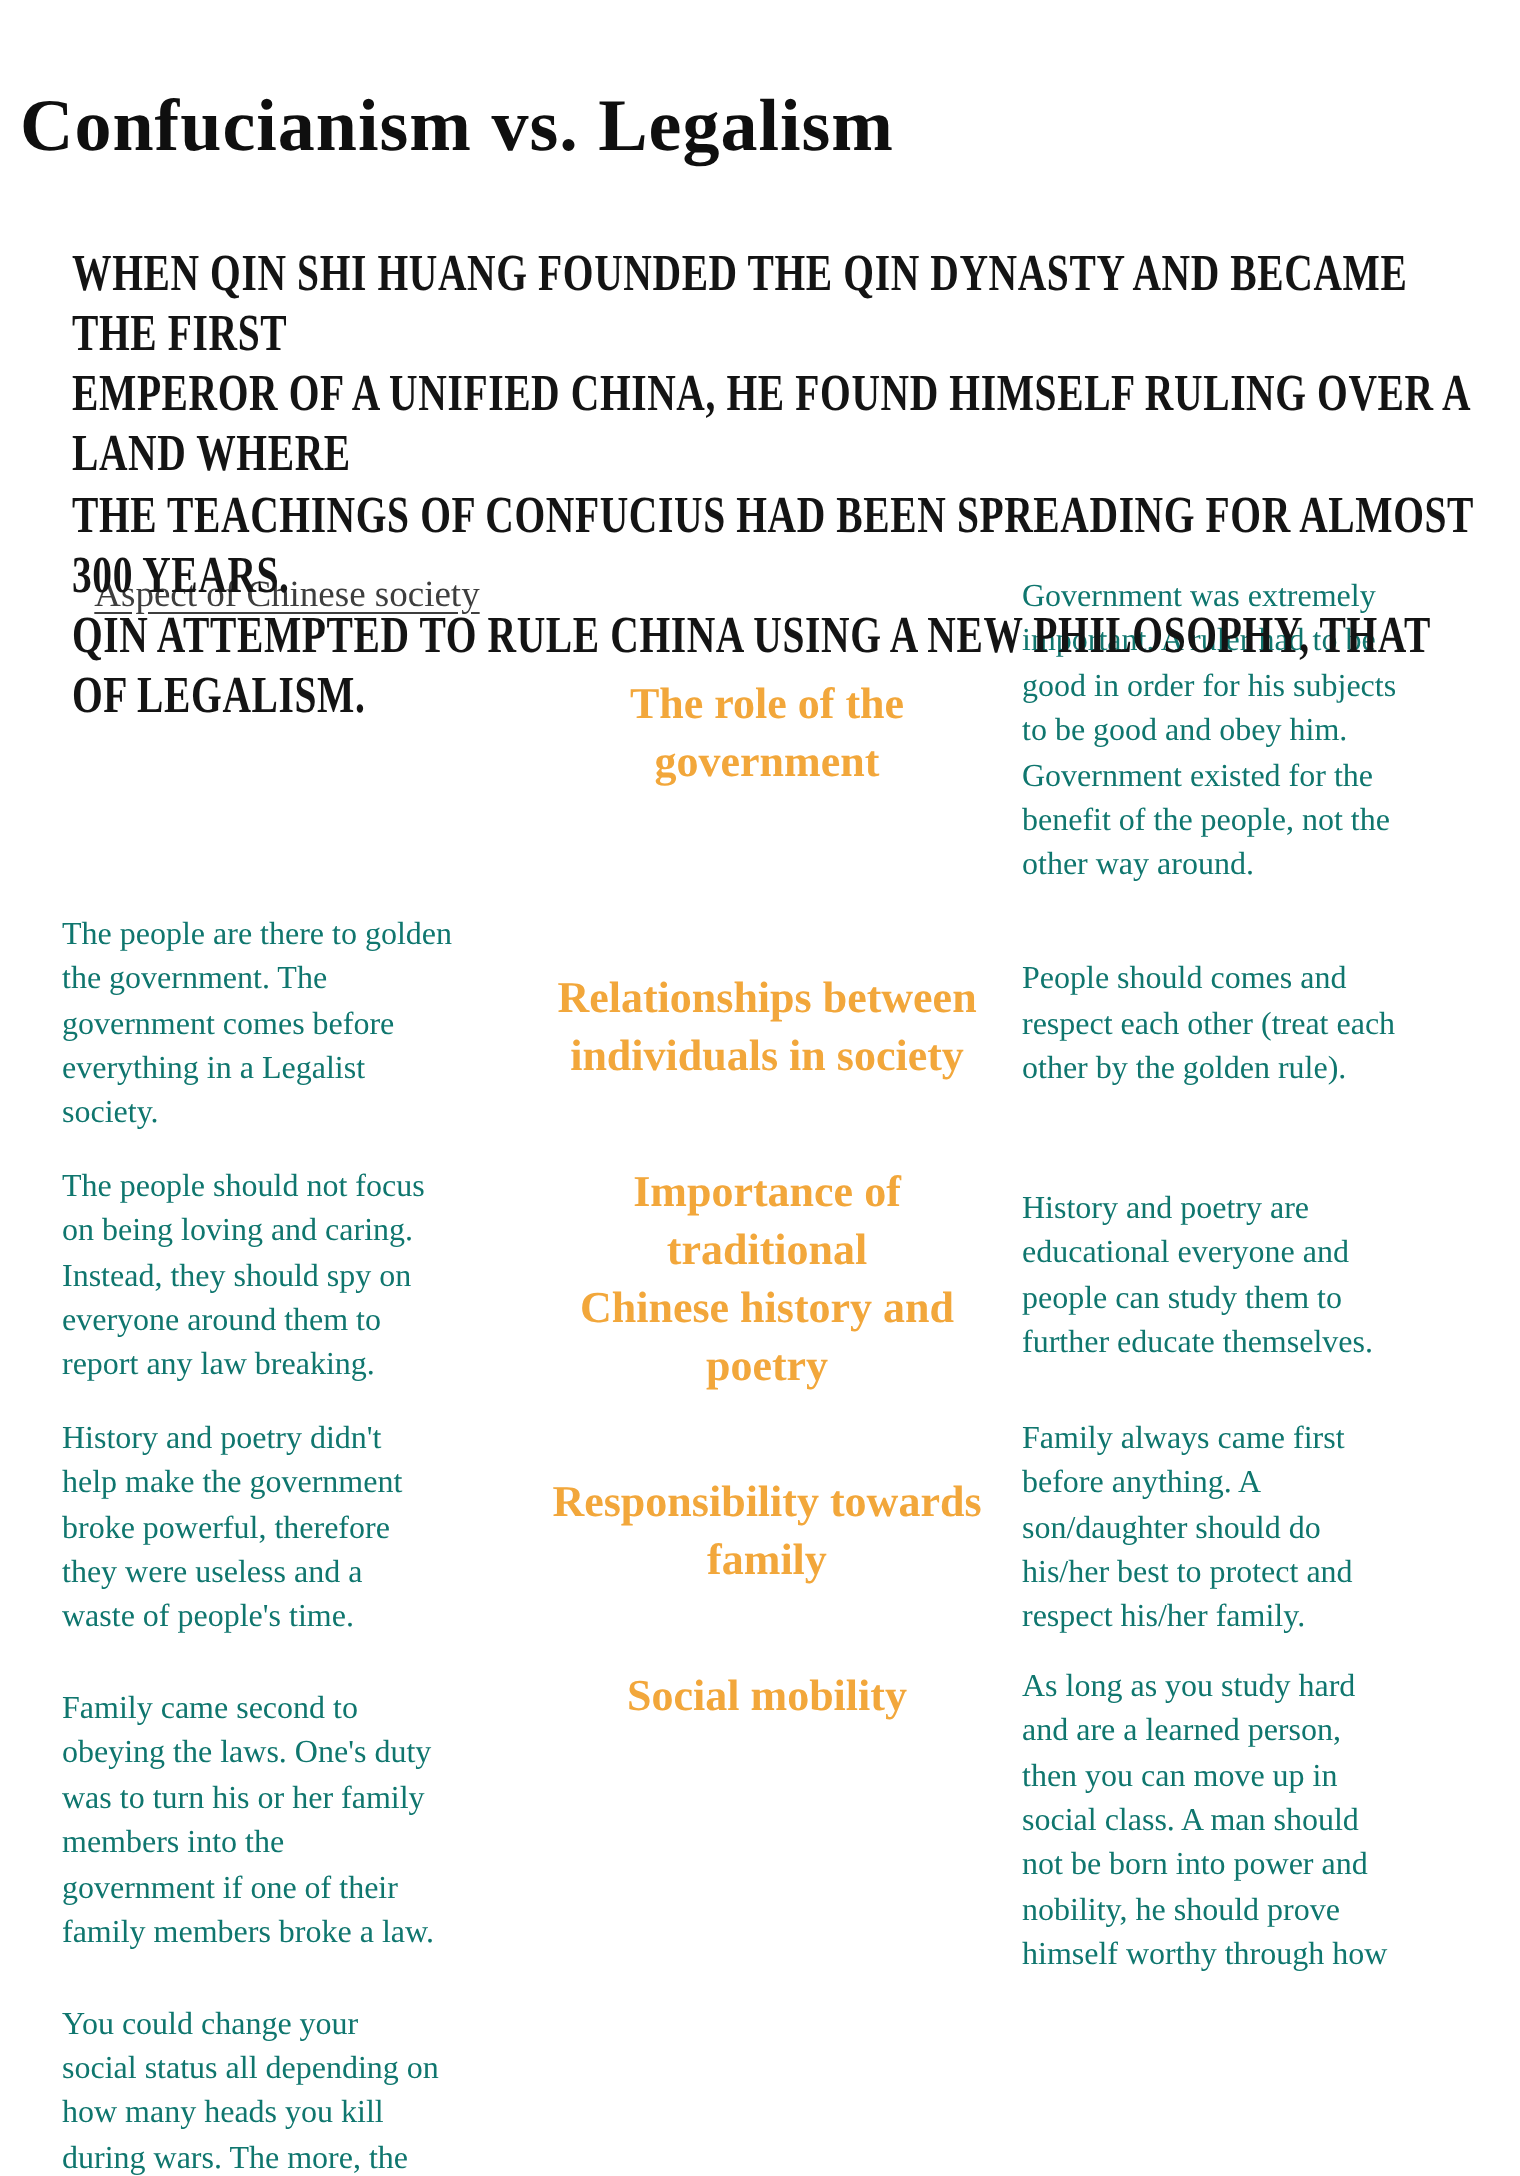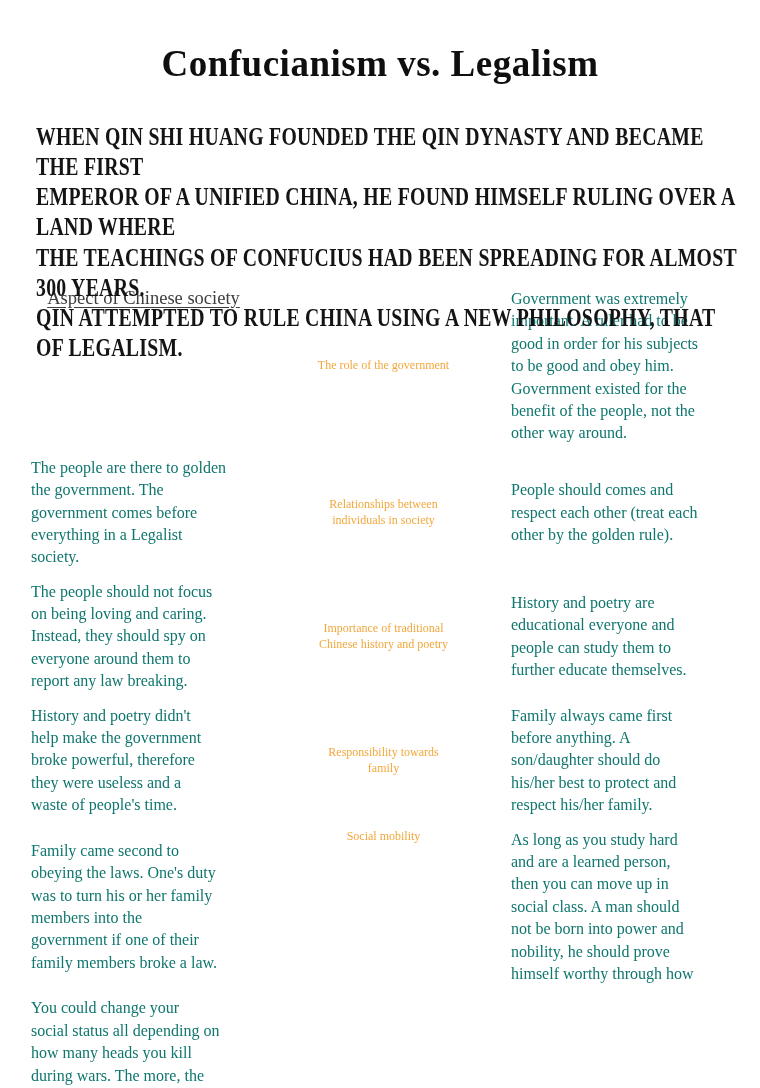--- a/index.html
+++ b/index.html
@@ -9,21 +9,21 @@
   body {
     width: 760px;
     height: 1088px;
     background: #ffffff;
     font-family: "Liberation Serif", serif;
     color: #1a1a1a;
     overflow: hidden;
   }
   .page-title {
     margin: 42px 10px 0 10px;
-    text-align: center;
+    text-align: left;
     font-size: 37px;
     font-weight: bold;
     color: #0f0f0f;
     letter-spacing: 0.5px;
   }
   .intro-wrap {
     margin: 37px 0 0 36px;
     height: 125px;
   }
   .intro {
@@ -50,23 +50,23 @@
     text-align: center;
     text-decoration: underline;
     text-underline-offset: 3px;
     color: #3e3e3e;
     font-size: 18.5px;
     padding-bottom: 22px;
   }
   .t-row { display: contents; }
   .aspect {
     color: #f2a73b;
-    font-weight: normal;
+    font-weight: bold;
     text-align: center;
-    font-size: 12px;
+    font-size: 22px;
     line-height: 1.32;
     align-self: center;
     white-space: pre-line;
   }
   .cell {
     font-size: 16px;
     line-height: 1.4;
     white-space: pre-line;
     align-self: center;
     color: #0f766e;

